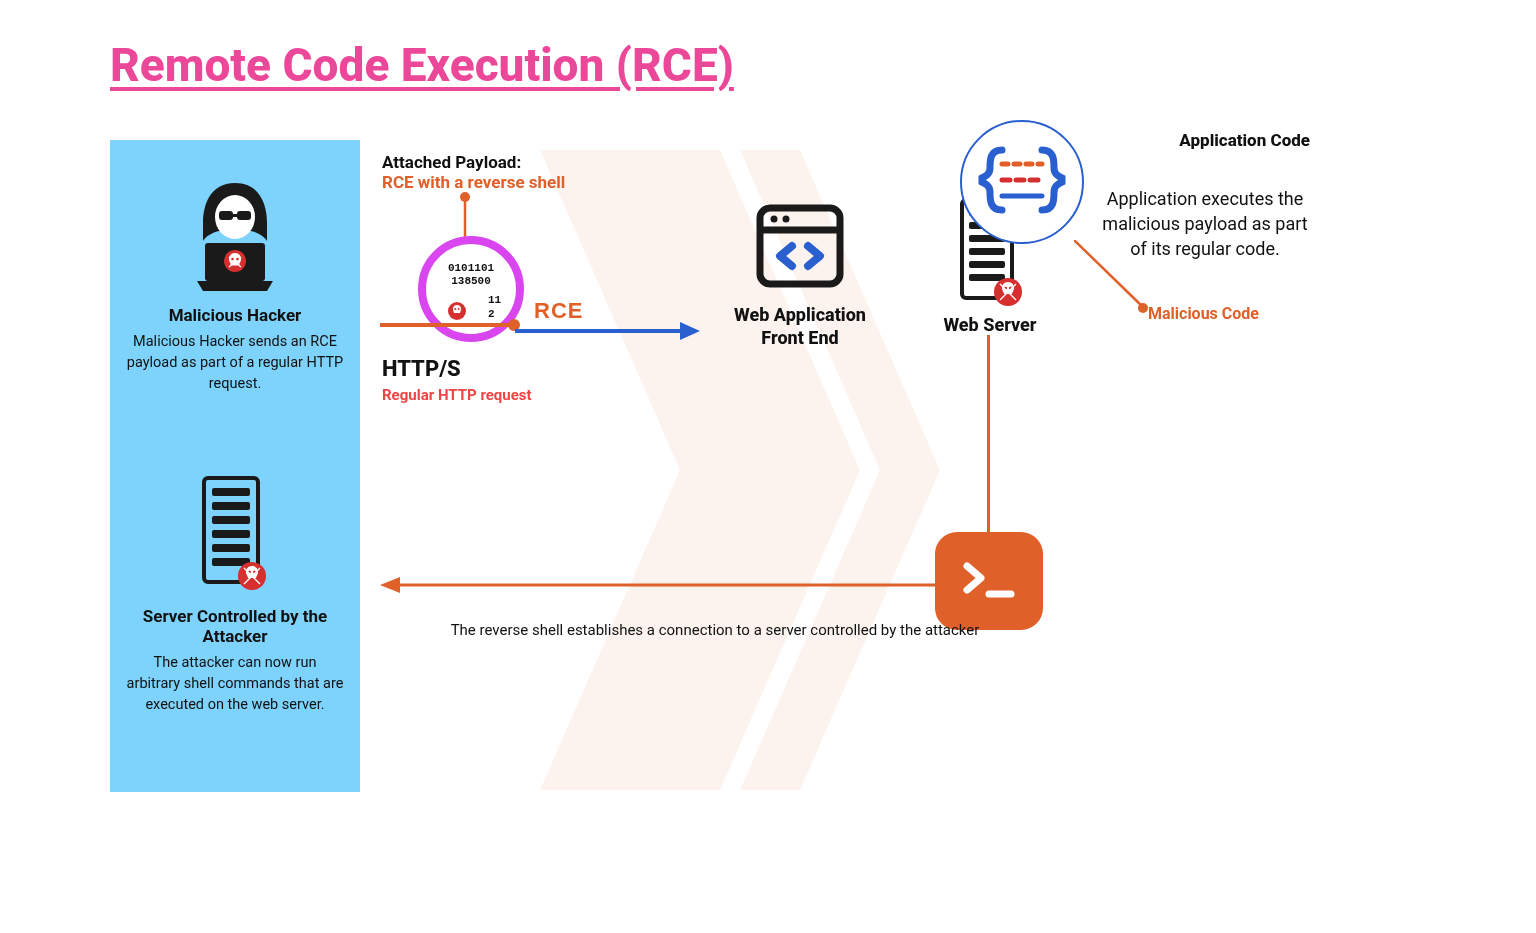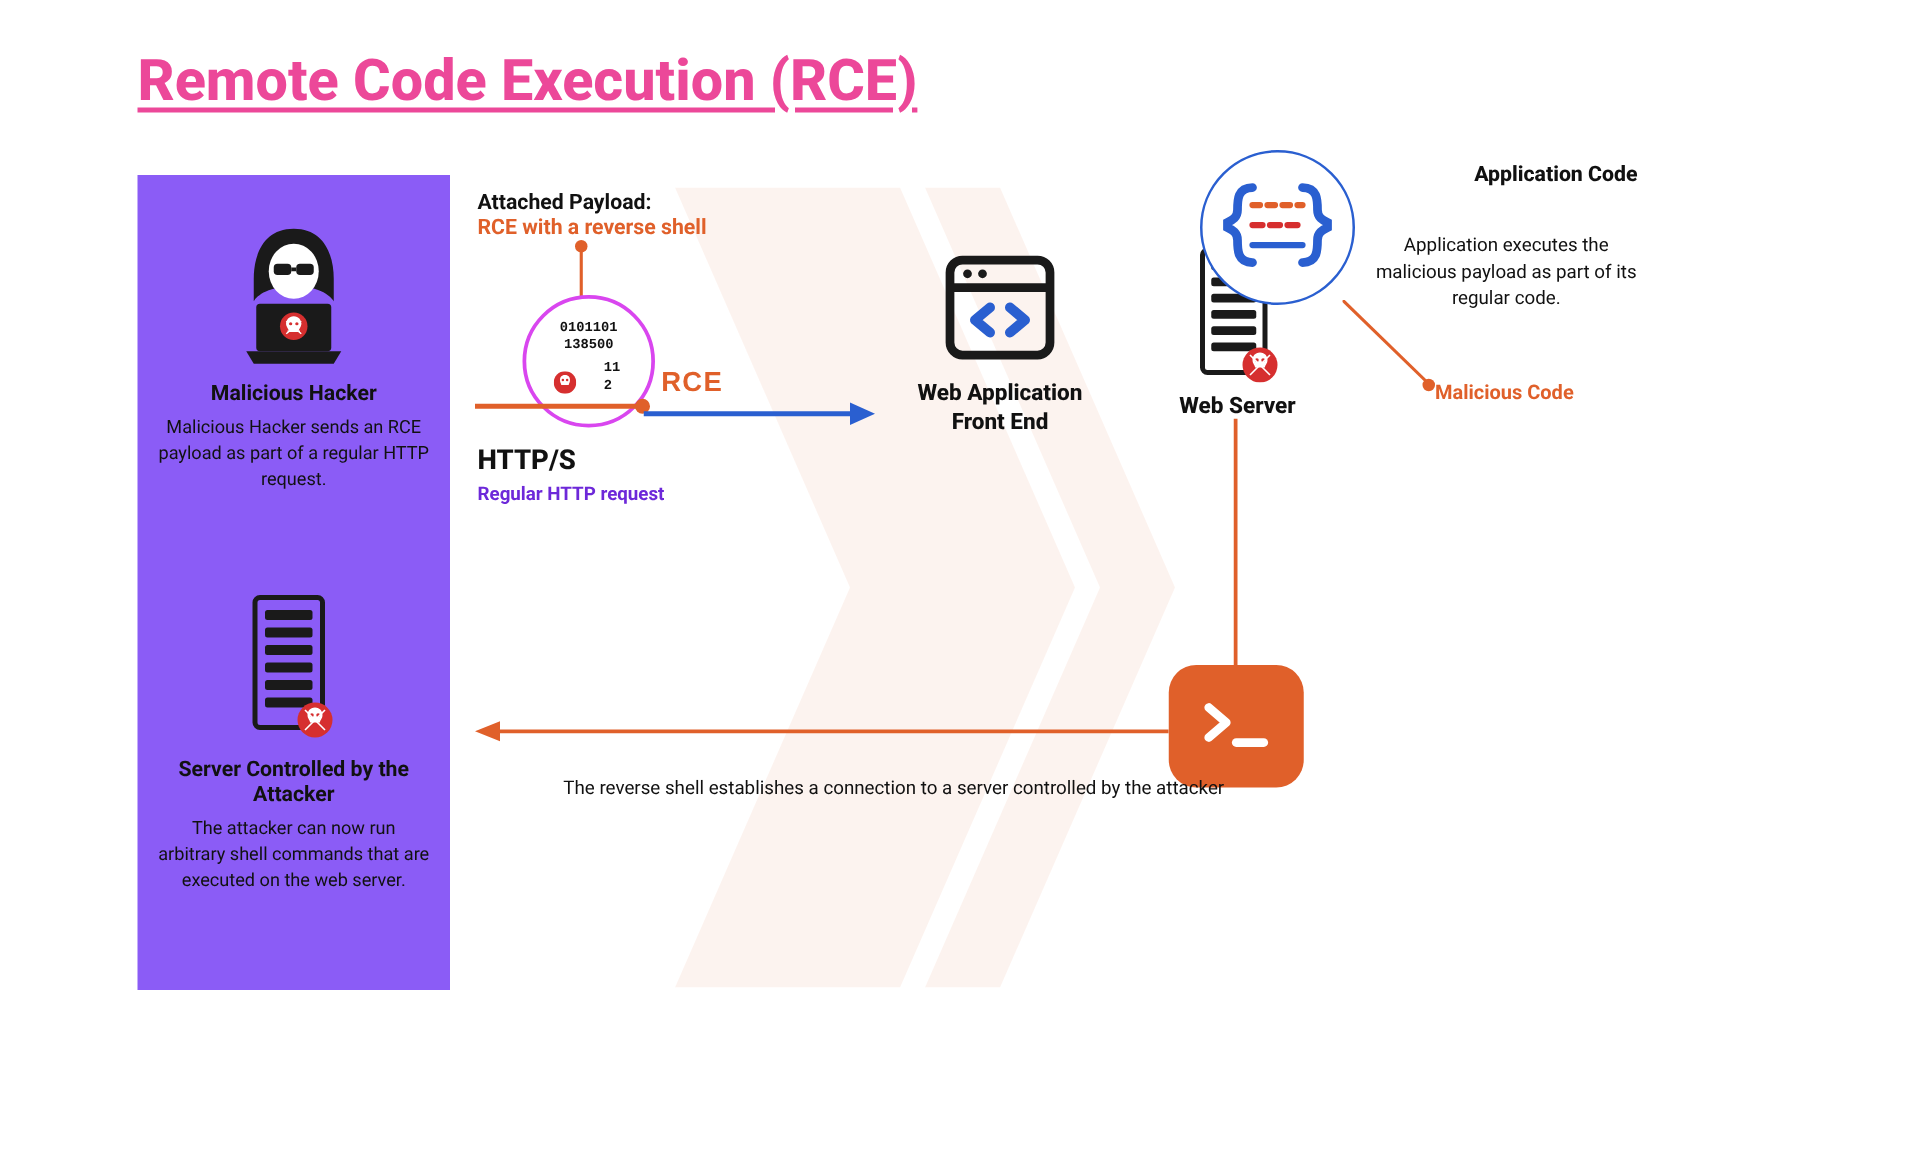--- a/index.html
+++ b/index.html
@@ -30,21 +30,21 @@
     height: 640px;
     pointer-events: none;
     opacity: 0.07;
   }
   .left-panel {
     position: absolute;
     left: 110px;
     top: 140px;
     width: 250px;
     height: 652px;
-    background: #8b5cf6;
+    background: #7dd3fc;
     text-align: center;
     padding: 25px 16px;
   }
   .hacker-block { padding-top: 8px; }
   .hacker-block svg { display: block; margin: 0 auto 12px; }
   .block-title {
     font-weight: 700;
     font-size: 17px;
     margin-bottom: 6px;
     color: #111;
@@ -77,21 +77,21 @@
     font-size: 17px;
     font-weight: 700;
     color: #e0602a;
   }
   .rce-circle {
     position: absolute;
     left: 58px;
     top: 96px;
     width: 106px;
     height: 106px;
-    border: 3px solid #d946ef;
+    border: 8px solid #d946ef;
     border-radius: 50%;
     text-align: center;
     font-family: "Courier New", monospace;
     font-size: 11px;
     font-weight: 700;
     color: #111;
     padding-top: 18px;
     line-height: 1.15;
     background: #fff;
   }
@@ -133,21 +133,21 @@
     font-size: 22px;
     font-weight: 800;
     color: #111;
   }
   .http-sub {
     position: absolute;
     left: 22px;
     top: 246px;
     font-size: 15px;
     font-weight: 700;
-    color: #6d28d9;
+    color: #ef4444;
   }
   .webapp {
     position: absolute;
     left: 360px;
     top: 56px;
     width: 160px;
     text-align: center;
   }
   .webapp .lbl { font-weight: 800; font-size: 18px; line-height: 1.25; margin-top: 8px; }
   .webserver {
@@ -169,21 +169,21 @@
     background: #fff;
   }
   .appcode-text {
     position: absolute;
     left: 740px;
     top: -10px;
     width: 210px;
     text-align: center;
   }
   .appcode-text .t { font-weight: 800; font-size: 17px; margin-bottom: 6px; text-align: right; }
-  .appcode-text .d { font-size: 15px; line-height: 1.4; margin-top: 36px; }
+  .appcode-text .d { font-size: 18px; line-height: 1.4; margin-top: 36px; }
   .malicious-line {
     position: absolute;
     left: 714px;
     top: 100px;
   }
   .malicious-label {
     position: absolute;
     left: 788px;
     top: 164px;
     font-weight: 700;

